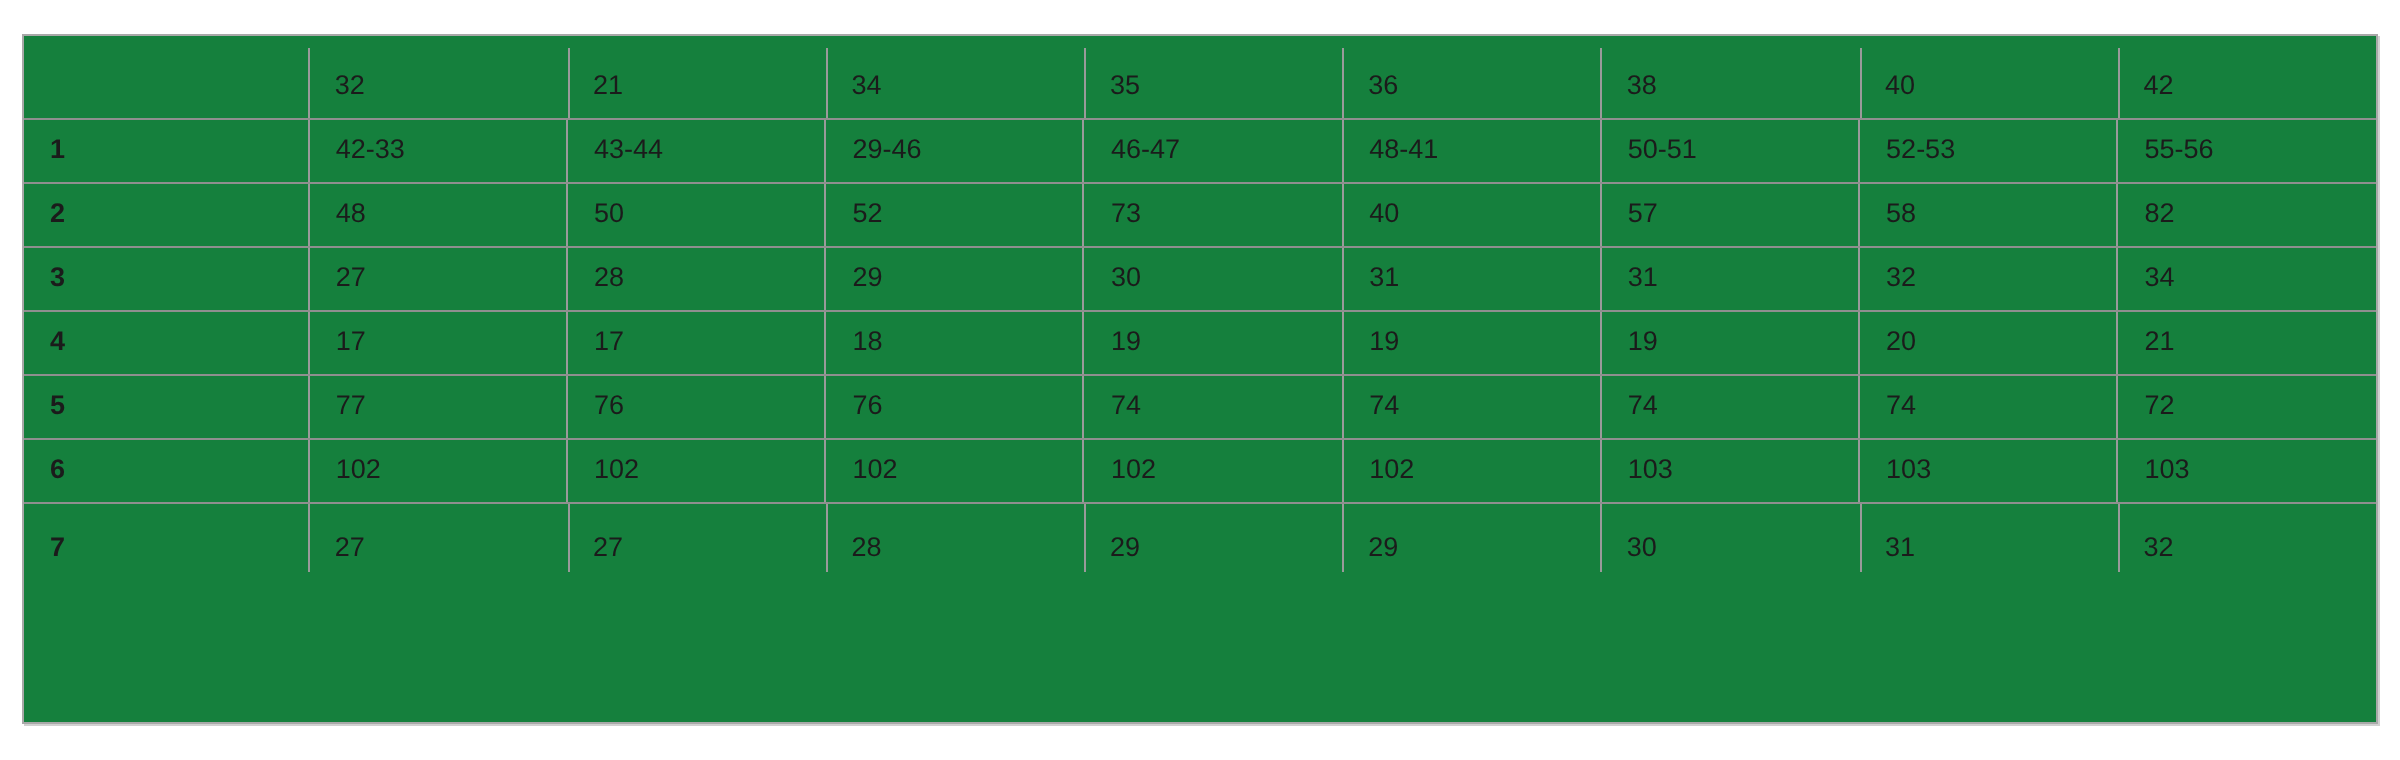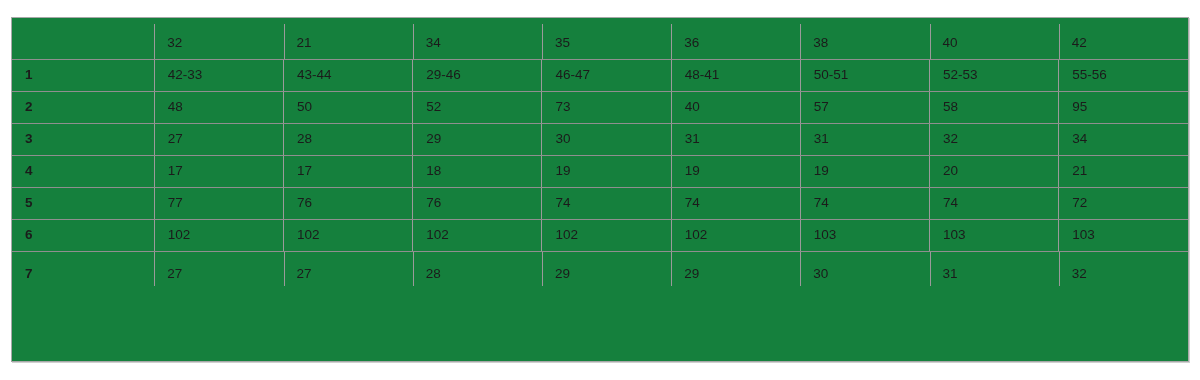--- a/index.html
+++ b/index.html
@@ -148,21 +148,21 @@
       </tr>
       <tr>
         <th class="rowlabel">2</th>
         <td>48</td>
         <td>50</td>
         <td>52</td>
         <td>73</td>
         <td>40</td>
         <td>57</td>
         <td>58</td>
-        <td>95</td>
+        <td>82</td>
       </tr>
       <tr>
         <th class="rowlabel">3</th>
         <td>27</td>
         <td>28</td>
         <td>29</td>
         <td>30</td>
         <td>31</td>
         <td>31</td>
         <td>32</td>

